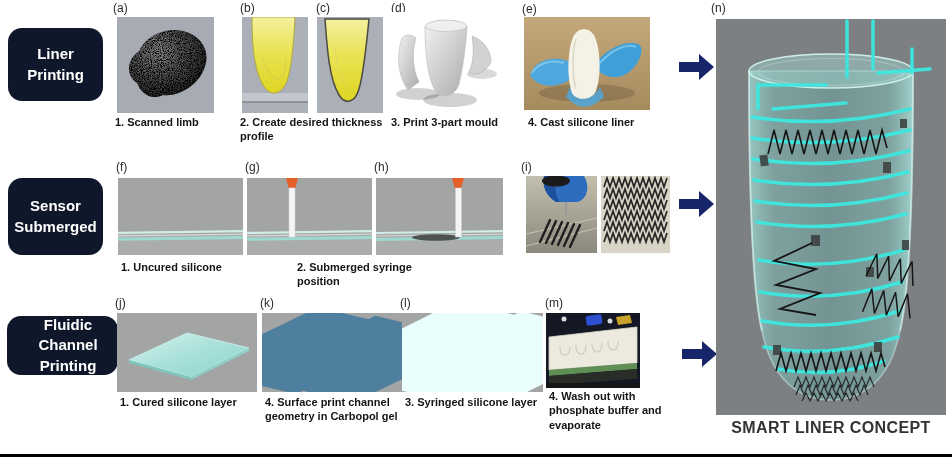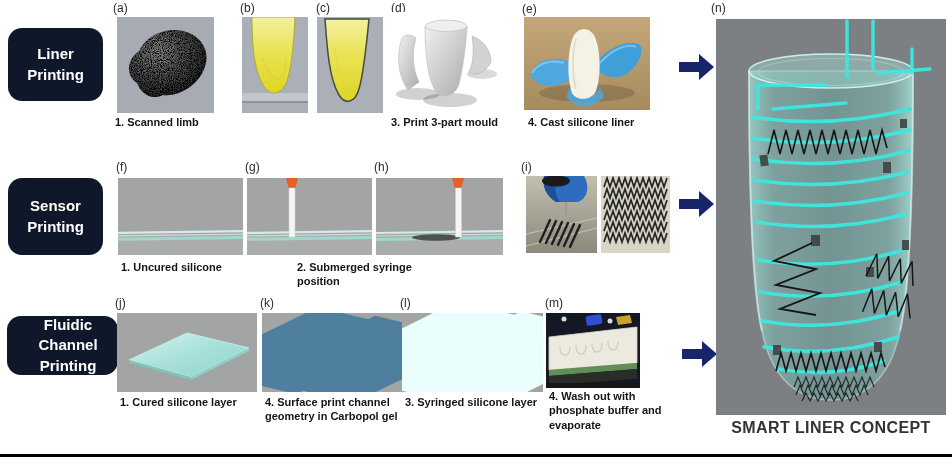--- a/index.html
+++ b/index.html
@@ -16,21 +16,21 @@
   svg{display:block;}
 </style>
 </head>
 <body>
 
 <div id="figure">
 
   <div class="abs stage-box" style="left:8px;top:28px;width:95px;height:73px;">Liner
 Printing</div>
   <div class="abs stage-box" style="left:8px;top:178px;width:95px;height:77px;">Sensor
-Printing</div>
+Submerged</div>
   <div class="abs stage-box" style="left:7px;top:316px;width:100px;height:59px;padding-left:11px;">Fluidic
 Channel
 Printing</div>
 
   <span class="abs letter" style="left:113px;top:1px;">(a)</span>
   <svg class="abs" style="left:117px;top:17px;" width="97" height="96" viewBox="0 0 97 96">
     <defs>
       <radialGradient id="gA" cx="0.38" cy="0.32" r="0.85">
         <stop offset="0" stop-color="#c8c8c8"></stop>
           <stop offset="0.5" stop-color="#6f6f6f"></stop>
@@ -68,20 +68,22 @@
     <path d="M10,0 C10,28 12,58 24,72 C30,79 40,77 45,64 C50,50 52,20 53,0 Z" fill="url(#gB)" stroke="#b0a93a" stroke-width="1"></path>
     <path d="M20,40 C24,52 30,62 36,62 C42,60 44,50 44,42" fill="none" stroke="#c9c356" stroke-width="0.8" opacity="0.8"></path>
   </svg>
 
   <span class="abs letter" style="left:316px;top:1px;">(c)</span>
   <svg class="abs" style="left:317px;top:17px;" width="66" height="96" viewBox="0 0 66 96">
     <rect width="66" height="96" fill="#abb0b8"></rect>
     <path d="M8,2 C10,30 12,62 22,78 C28,88 38,86 42,72 C47,55 50,22 52,2 Z" fill="url(#gB)" stroke="#4a4a42" stroke-width="1.5"></path>
     <path d="M18,30 C20,50 26,68 32,72" fill="none" stroke="#d6d06a" stroke-width="0.8" opacity="0.8"></path>
   </svg>
+  <div class="abs cap" style="left:240px;top:115px;width:155px;">2. Create desired thickness
+profile</div>
 
   <span class="abs letter" style="left:391px;top:1px;">(d)</span>
   <svg class="abs" style="left:388px;top:12px;" width="112" height="102" viewBox="0 0 112 102">
     <defs>
       <linearGradient id="gD" x1="0" y1="0" x2="1" y2="1">
         <stop offset="0" stop-color="#f0f0f0"></stop>
           <stop offset="1" stop-color="#ababab"></stop>
       </linearGradient>
     </defs>
     <rect width="112" height="102" fill="#ffffff"></rect>

